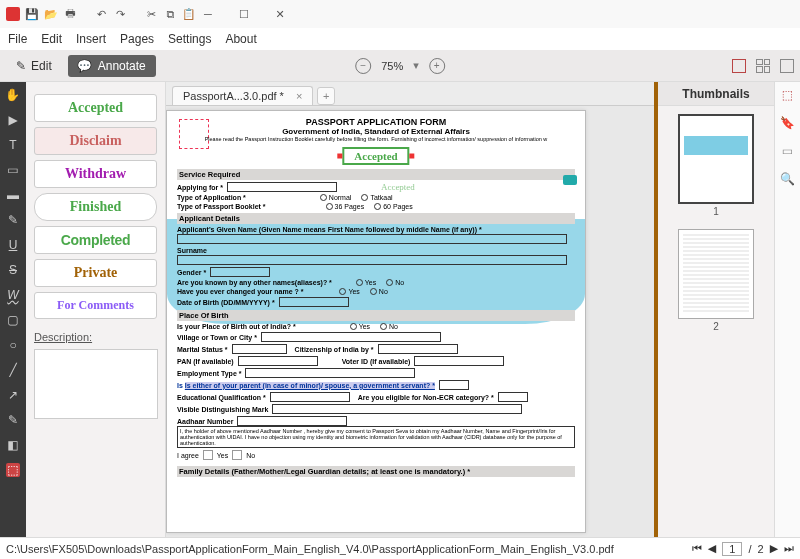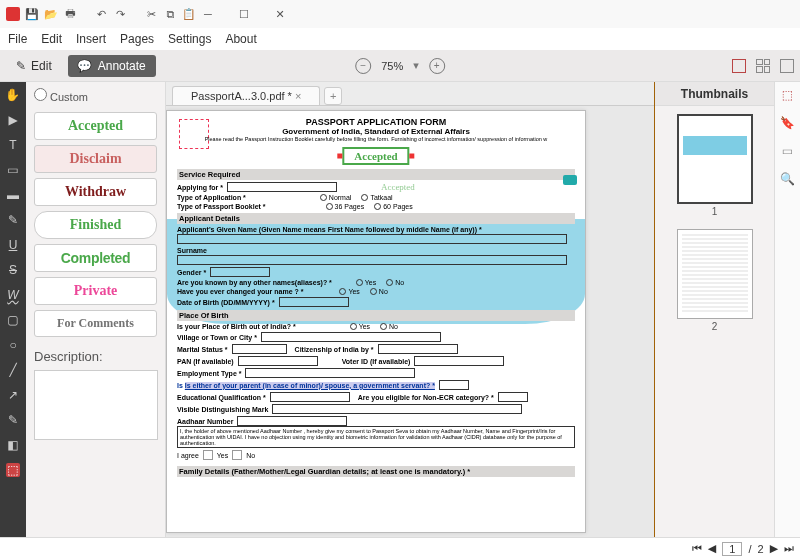--- a/index.html
+++ b/index.html
@@ -24,51 +24,51 @@
 .ltool { width: 26px; background: #3a3a3a; display: flex; flex-direction: column; align-items: center; padding-top: 6px; gap: 11px; color: #ccc; }
 .ltool span { width: 14px; height: 14px; display: inline-flex; align-items: center; justify-content: center; font-size: 12px; }
 .stamps { width: 140px; background: #f4f2f2; border-right: 1px solid #dcdcdc; display: flex; flex-direction: column; }
 .stamps h3 { height: 24px; line-height: 24px; padding: 0 8px; font-size: 12px; font-weight: 600; background: #e9e7e7; border-bottom: 1px solid #dcdcdc; }
 .stamps .opt { padding: 6px 8px 0; font-size: 11px; color: #555; }
 .stamps .opt label { display: block; margin-bottom: 3px; }
 .stamp-list { padding: 6px 8px; display: flex; flex-direction: column; gap: 5px; }
 .stamp { border: 1px solid #ccc; border-radius: 3px; padding: 5px 0; text-align: center; font-weight: 700; font-family: Georgia, serif; font-size: 14px; background: #fff; }
 .s-accepted { color: #4aa84a; }
 .s-disclaim { color: #c8605f; background:#f7e9e9; }
-.s-withdraw { color: #7f1d1d; }
+.s-withdraw { color: #a21caf; }
 .s-finished { color: #4aa84a; border-radius: 13px; }
 .s-completed { color: #4aa84a; font-family: Arial; letter-spacing: -.3px; }
-.s-private { color: #ec4899; }
+.s-private { color: #a16207; }
 .s-common { color: #777; font-family: Arial; }
-.s-comments { color: #737373; font-size: 12px; }
-.stamps .desc { padding: 6px 8px; font-size: 13px; color: #555; }
+.s-comments { color: #8b5cf6; font-size: 12px; }
+.stamps .desc { padding: 6px 8px; font-size: 11px; color: #555; text-decoration: underline; }
 .stamps textarea { width: 124px; height: 70px; margin: 0 8px; border: 1px solid #ccc; resize: none; }
 .doc { flex: 1; display: flex; flex-direction: column; background: #e8e8e8; min-width: 0; }
 .tabbar { height: 24px; background: #ececec; display: flex; align-items: flex-end; padding: 0 6px; gap: 4px; border-bottom: 1px solid #ccc; }
-.tab { background: #fafafa; border: 1px solid #ccc; border-bottom: none; padding: 3px 18px; font-size: 11px; border-radius: 3px 3px 0 0; display: flex; gap: 3px; align-items: center; }
+.tab { background: #fafafa; border: 1px solid #ccc; border-bottom: none; padding: 3px 10px; font-size: 11px; border-radius: 3px 3px 0 0; display: flex; gap: 12px; align-items: center; }
 .tab .x { color: #888; font-size: 11px; }
 .tab-add { width: 18px; height: 18px; display: inline-flex; align-items: center; justify-content: center; color: #888; border: 1px solid #ccc; border-radius: 3px; background:#fafafa;}
 .page-wrap { flex: 1; overflow: hidden; display: flex; justify-content: flex-start; padding: 4px 0; }
 .page { width: 420px; background: #fff; border: 1px solid #bbb; box-shadow: 0 0 4px rgba(0,0,0,.1); padding: 6px 10px 2px; font-size: 7px; color: #000; position: relative; overflow:hidden; }
 .page .emblem { position: absolute; left: 12px; top: 8px; width: 30px; height: 30px; border: 1px dashed #e35; }
 .page h1 { text-align: center; font-size: 9px; font-weight: 800; }
 .page h2 { text-align: center; font-size: 8px; font-weight: 700; }
 .page .note { text-align: center; font-size: 5.5px; white-space: nowrap; overflow:hidden;}
 .page .stampA { position:absolute; left:50%; transform:translateX(-50%); top:30px; border: 2px solid #4aa84a; color:#4aa84a; font-weight:700; font-size:11px; padding:1px 10px; font-family:Georgia,serif;}
 .page .stampA::before,.page .stampA::after{content:'';position:absolute;width:5px;height:5px;background:#e33;top:50%;transform:translateY(-50%);}
 .page .stampA::before{left:-7px}.page .stampA::after{right:-7px}
 .page .bar { background: #d9d7d5; font-weight: 700; font-size: 7.5px; padding: 1px 2px; margin-top: 3px; }
 .page .row { display: flex; align-items: center; gap: 4px; margin-top: 2px; flex-wrap:nowrap; white-space:nowrap;}
 .page .row b{font-size:7px}
 .page input[type=text]{border:1px solid #333;height:10px;background:transparent}
 .page .hl { position: absolute; left: 0; right: 0; top: 108px; height: 105px; background: #7ecde4; opacity: .8; border-radius: 0 0 60px 60px / 0 0 30px 30px; z-index: 0; }
 .page .content{position:relative;z-index:1}
 .page .rad{display:inline-flex;align-items:center;gap:2px;margin-left:6px}
 .page .rad i{width:7px;height:7px;border:1px solid #333;border-radius:50%;display:inline-block}
-.thumbs { width: 120px; background: #f4f2f2; border-left: 1px solid #a16207; display: flex; flex-direction: column; }
+.thumbs { width: 120px; background: #f4f2f2; border-left: 4px solid #a16207; display: flex; flex-direction: column; }
 .thumbs h3 { height: 24px; line-height: 24px; text-align: center; font-size: 12px; font-weight: 600; background: #e9e7e7; border-bottom: 1px solid #dcdcdc; }
 .thumbs .th { width: 76px; height: 90px; border: 1px solid #aaa; margin: 8px auto 2px; background: #fff; position:relative;}
 .thumbs .th.sel{border:2px solid #444}
 .thumbs .tn{text-align:center;font-size:10px;color:#555;margin-bottom:4px}
 .rtool { width: 26px; background: #fafafa; border-left: 1px solid #dcdcdc; display: flex; flex-direction: column; align-items: center; padding-top: 6px; gap: 14px; color: #b94545; }
 .rtool span{width:14px;height:14px;display:inline-flex;align-items:center;justify-content:center;font-size:12px}
 .status { height: 22px; border-top: 1px solid #dcdcdc; display: flex; align-items: center; padding: 0 6px; font-size: 11px; gap: 8px; white-space: nowrap; overflow:hidden;}
 .status .pager{margin-left:auto;display:flex;gap:6px;align-items:center}
 .sq{width:10px;height:10px;border:1px solid #999;display:inline-block}
 </style>
@@ -151,21 +151,20 @@
     <span>○</span>
     <span>╱</span>
     <span>↗</span>
     <span>✎</span>
     <span>◧</span>
     <span style="background:#c44;color:#fff;padding:2px;border-radius:2px">⬚</span>
   </div>
 
   <div class="stamps">
     <div class="opt">
-      <label><input type="radio" style=""> <span>Custom</span></label>
     </div>
     <div class="stamp-list">
       <div class="stamp s-accepted">Accepted</div>
       <div class="stamp s-disclaim">Disclaim</div>
       <div class="stamp s-withdraw">Withdraw</div>
       <div class="stamp s-finished">Finished</div>
       <div class="stamp s-completed">Completed</div>
       <div class="stamp s-private">Private</div>
       <div class="stamp s-comments">For Comments</div>
     </div>
@@ -342,20 +341,21 @@
 
   <div class="rtool">
     <span>⬚</span>
     <span>🔖</span>
     <span style="color:#888">▭</span>
     <span style="color:#888">🔍</span>
   </div>
 </div>
 
 <div class="status">
+  <span style="overflow:hidden;text-overflow:ellipsis">C:\Users\FX505\Downloads\PassportApplicationForm_Main_English_V4.0\PassportApplicationForm_Main_English_V3.0.pdf</span>
   <div class="pager">
     <span>⏮</span>
     <span>◀</span>
     <span style="border:1px solid #aaa;padding:0 6px">1</span>
     <span>/</span>
     <span>2</span>
     <span>▶</span>
     <span>⏭</span>
   </div>
 </div>

